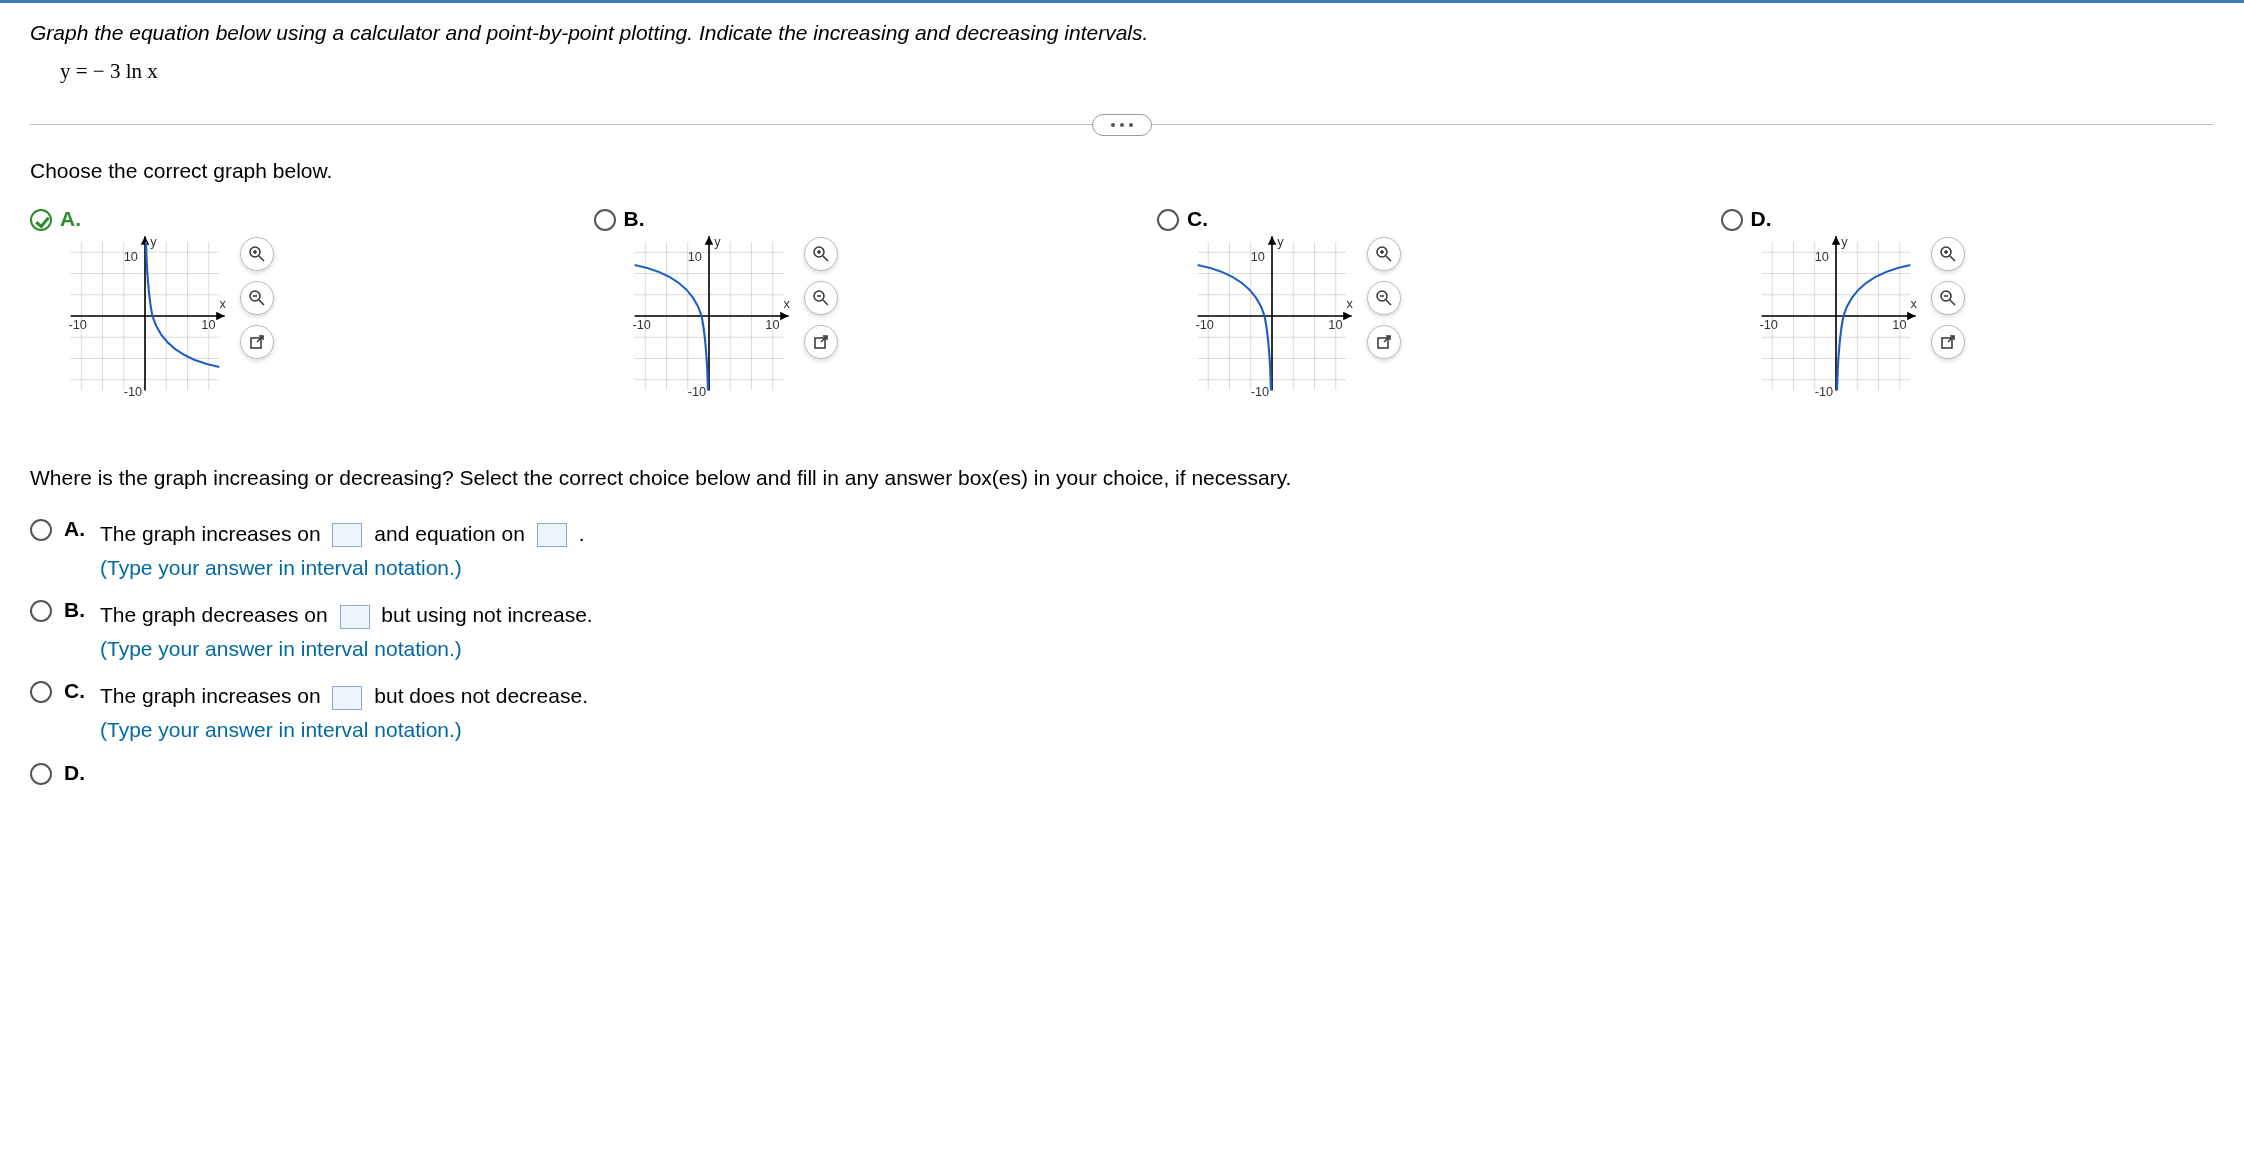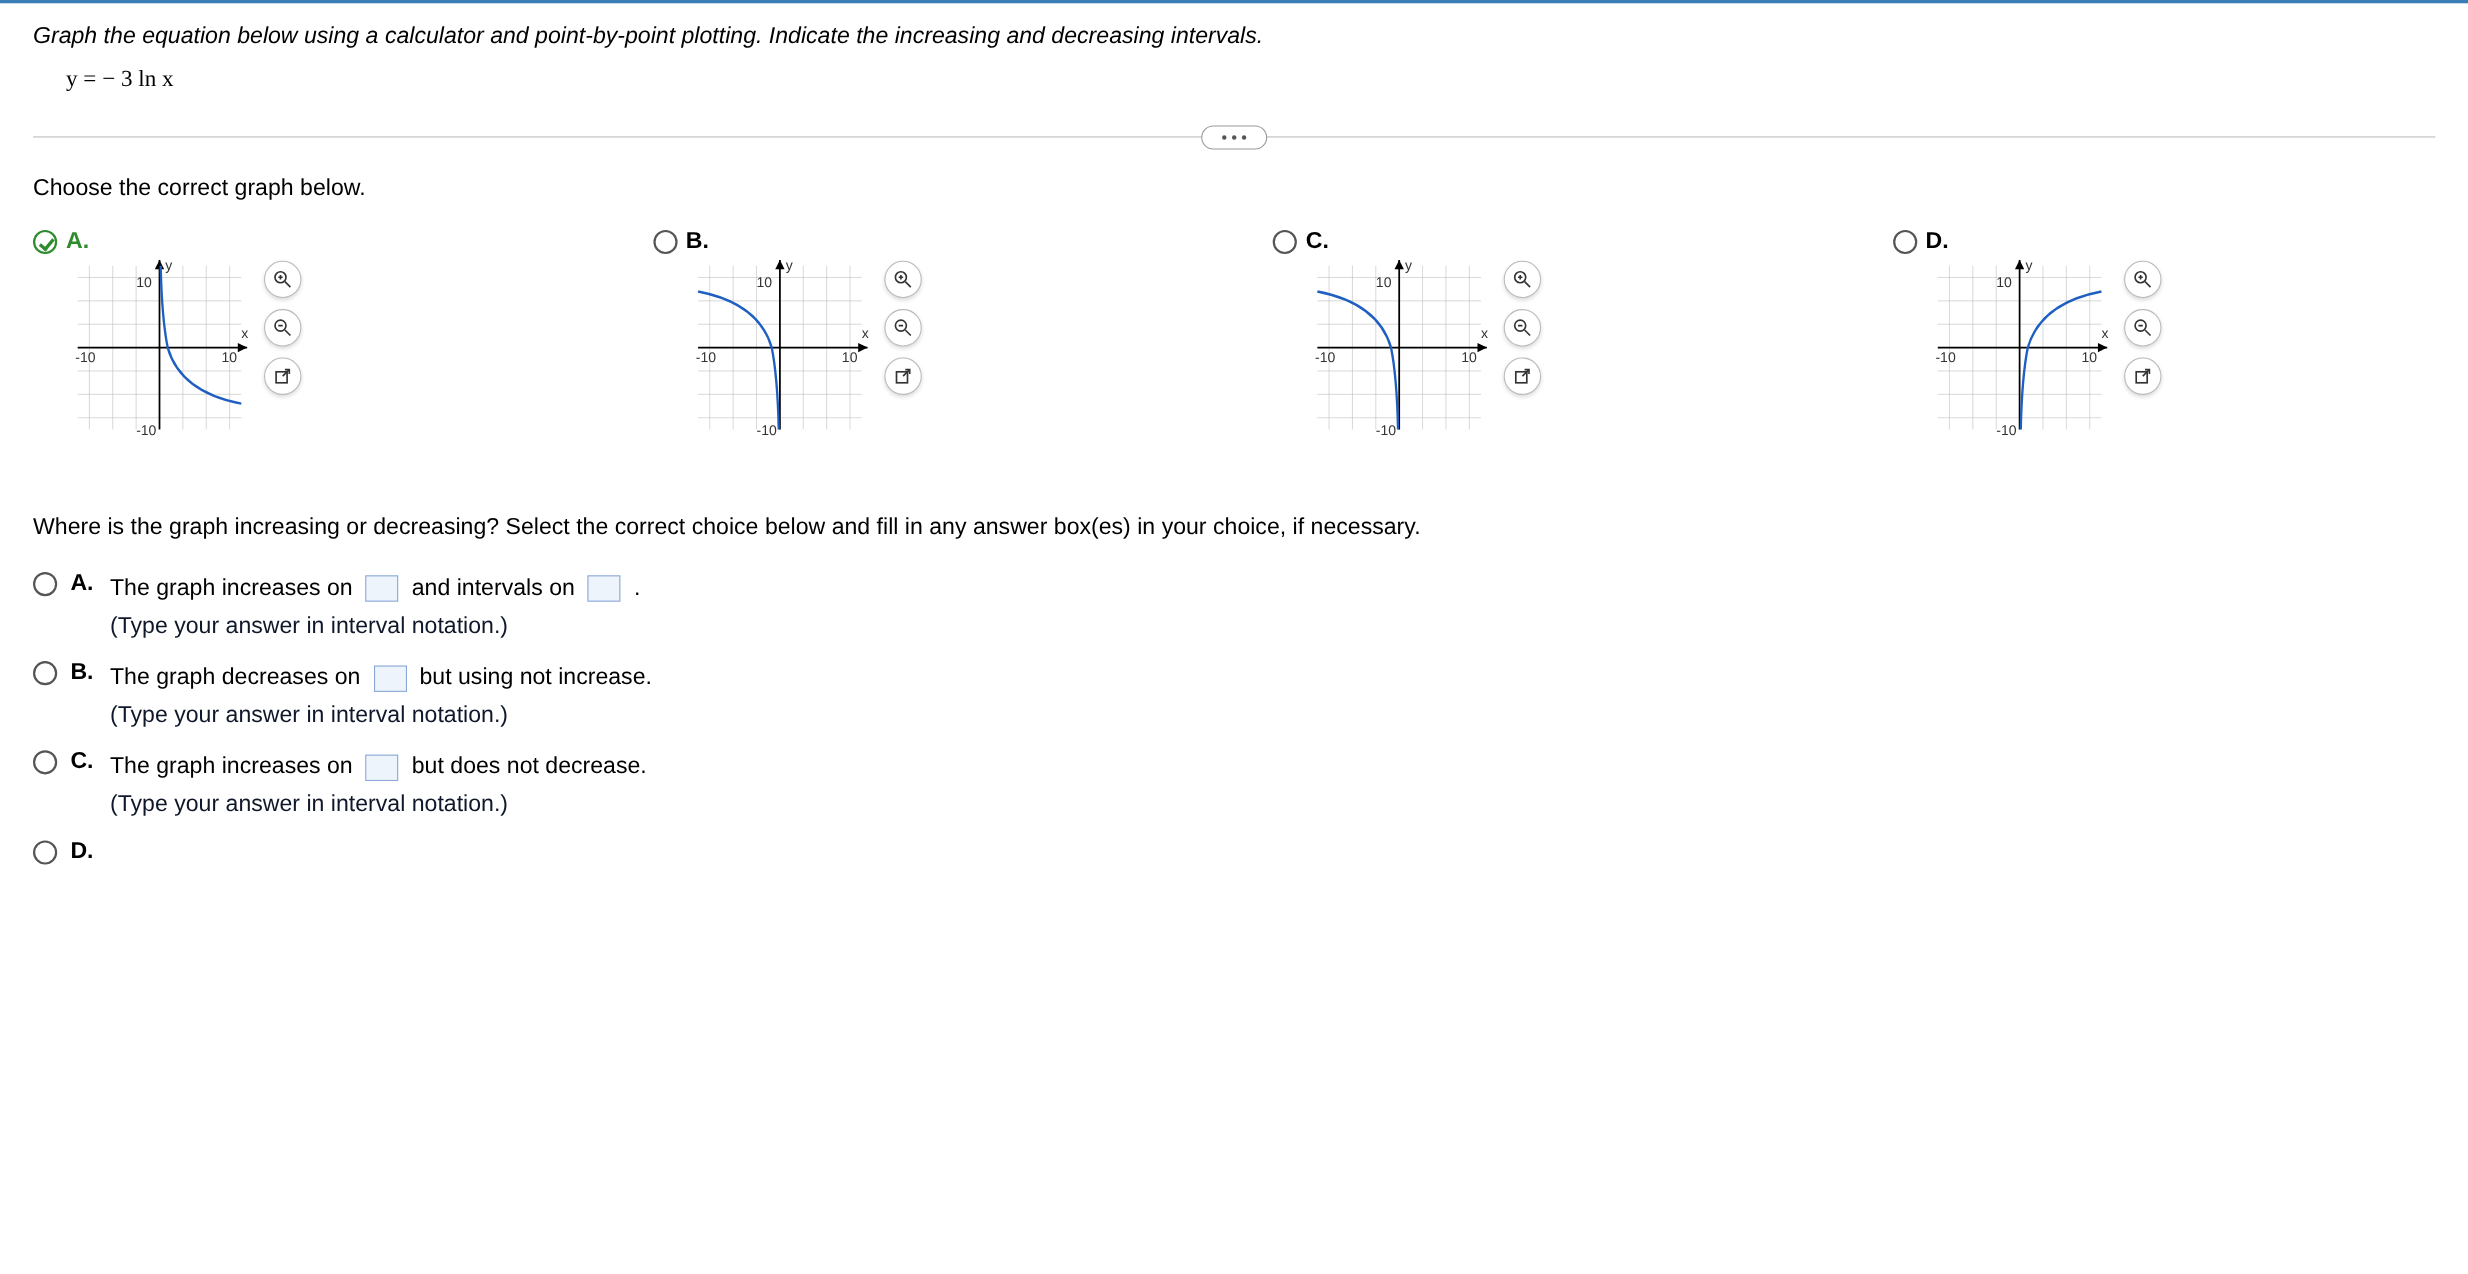--- a/index.html
+++ b/index.html
@@ -95,21 +95,21 @@
   .answer-letter { font-weight:bold; min-width:24px; }
   .answer-body { line-height: 1.6; }
   .input-box {
     display:inline-block;
     width: 30px; height: 24px;
     border: 1px solid #8aa8d6;
     background: #eef4fc;
     vertical-align: middle;
     margin: 0 6px;
   }
-  .interval-note { color: #0f172a; }
+  .interval-note { color: #0369a1; }
 
   svg text { font-size: 12px; fill:#333; font-family: Arial; }
 </style>
 </head>
 <body>
 
 <div class="top-rule"></div>
 
 <div class="content">
 
@@ -388,21 +388,21 @@
   <div class="second-q">Where is the graph increasing or decreasing? Select the correct choice below and fill in any answer box(es) in your choice, if necessary.</div>
 
   <div class="answer-choices">
 
     <div class="answer-row">
       <div class="radio"></div>
       <div class="answer-letter">A.</div>
       <div class="answer-body">
         <span>The graph increases on</span>
         <span class="input-box"></span>
-        <span>and intervals on</span>
+        <span>and equation on</span>
         <span class="input-box"></span>
         <span>.</span>
         <br>
         <span class="interval-note">(Type your answer in interval notation.)</span>
       </div>
     </div>
 
     <div class="answer-row">
       <div class="radio"></div>
       <div class="answer-letter">B.</div>

